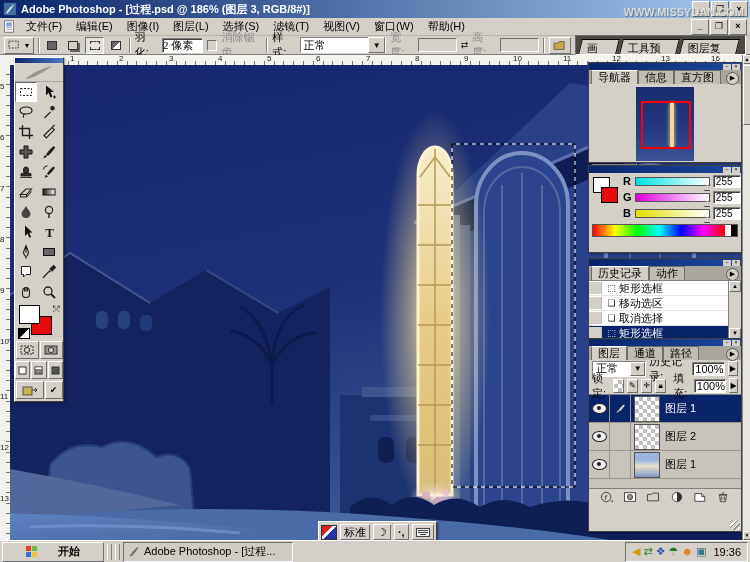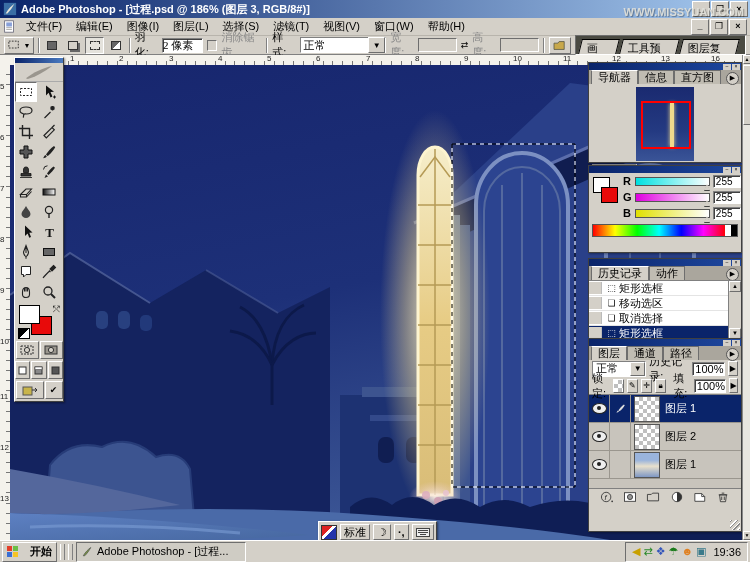--- a/index.html
+++ b/index.html
@@ -116,21 +116,21 @@
   #vscroll .sarrow{width:8px;height:9px;font-size:5px;line-height:7px;}
   #vscroll-thumb{position:absolute;top:10px;left:0;width:8px;height:60px;background:#d4d0c8;border:1px solid;border-color:#fff #6e6e6e #6e6e6e #fff;box-sizing:border-box;}
 
   
   #imebar{left:318px;top:521px;height:18px;display:flex;align-items:flex-end;background:#d4d0c8;border:1px solid;border-color:#fff #404040 #404040 #fff;padding:0 2px;gap:3px;box-shadow:1px 1px 2px rgba(0,0,0,.5);}
   .imeseg{height:14px;display:flex;align-items:center;justify-content:center;padding:0 3px;border:1px solid;border-color:#fff #6e6e6e #6e6e6e #fff;}
   #ime-logo{width:14px;height:13px;background:linear-gradient(135deg,#d22 0 40%,#fff 40% 55%,#23a 55%);border:1px solid #333;}
   
   
   #taskbar{left:0;top:540px;width:750px;height:22px;background:#d4d0c8;border-top:1px solid #fff;display:flex;align-items:center;padding:0 2px;box-sizing:border-box;gap:3px;}
-  #start-btn{height:18px;display:flex;align-items:center;gap:12px;padding:0 4px;font-weight:bold;}
+  #start-btn{height:18px;display:flex;align-items:center;gap:21px;padding:0 23px;font-weight:bold;}
   .winflag{display:grid;grid-template-columns:5px 5px;grid-template-rows:5px 5px;gap:1px;}
   .winflag i{display:block;}
   #task-btn{height:18px;width:160px;display:flex;align-items:center;gap:4px;padding:0 4px;background:#cfccc4;border:1px solid;border-color:#6e6e6e #fff #fff #6e6e6e;overflow:hidden;white-space:nowrap;}
   #tray{margin-left:auto;height:18px;display:flex;align-items:center;gap:3px;padding:0 6px;border:1px solid;border-color:#6e6e6e #fff #fff #6e6e6e;}
   .tray-ic{font-size:11px;line-height:1;}
 
   
   #watermark{right:6px;top:6px;z-index:60;pointer-events:none;display:flex;align-items:baseline;gap:6px;color:rgba(225,225,218,.92);text-shadow:1px 1px 1px rgba(0,0,0,.35);}
   #watermark .w1{font-size:17px;font-weight:bold;letter-spacing:2px;}
   #watermark .w2{font-size:11px;font-weight:bold;}

